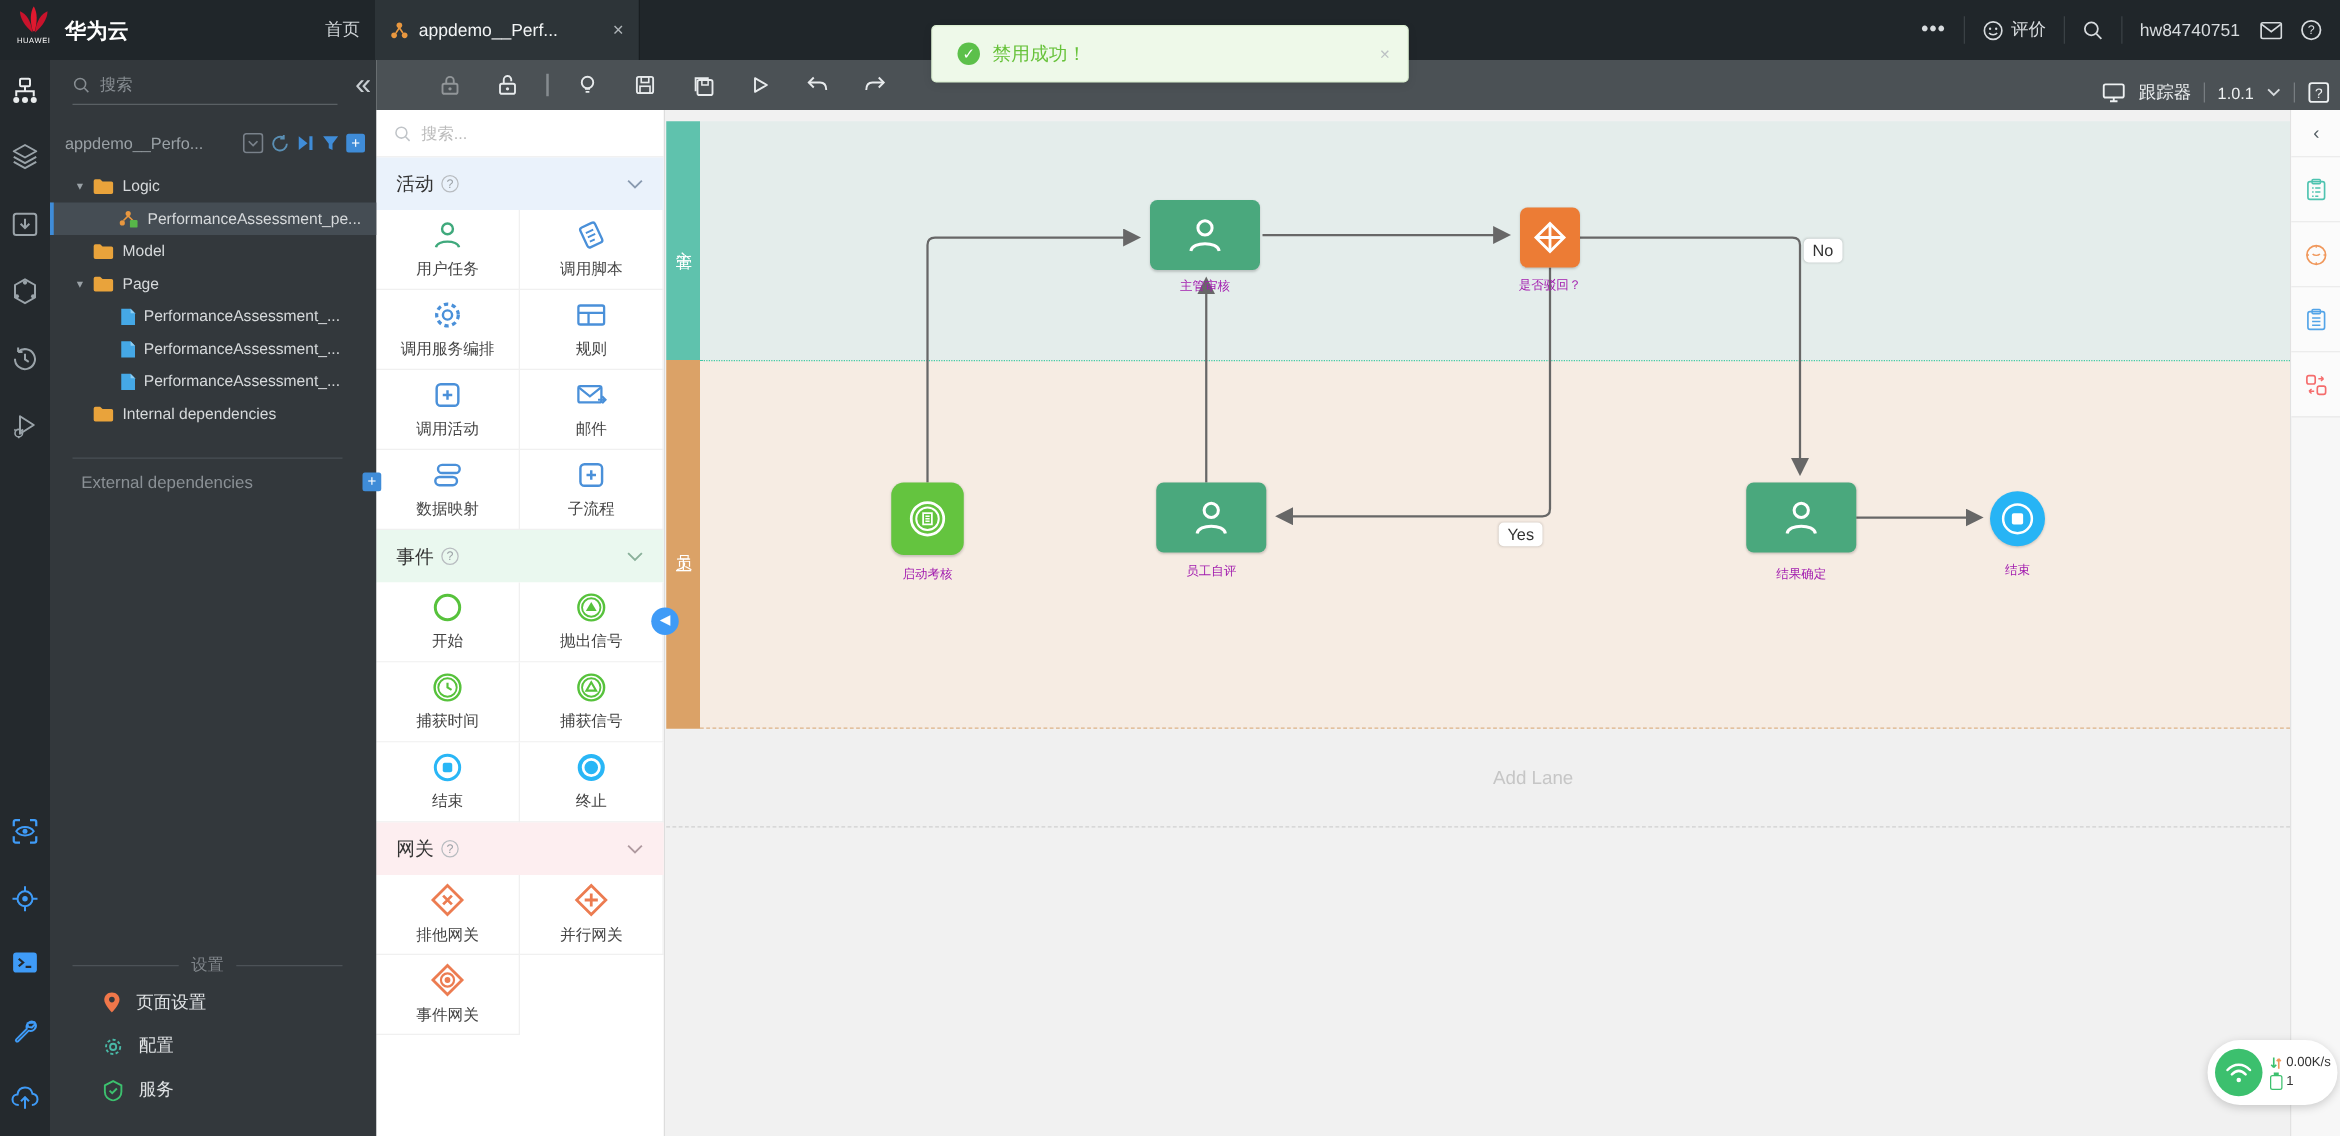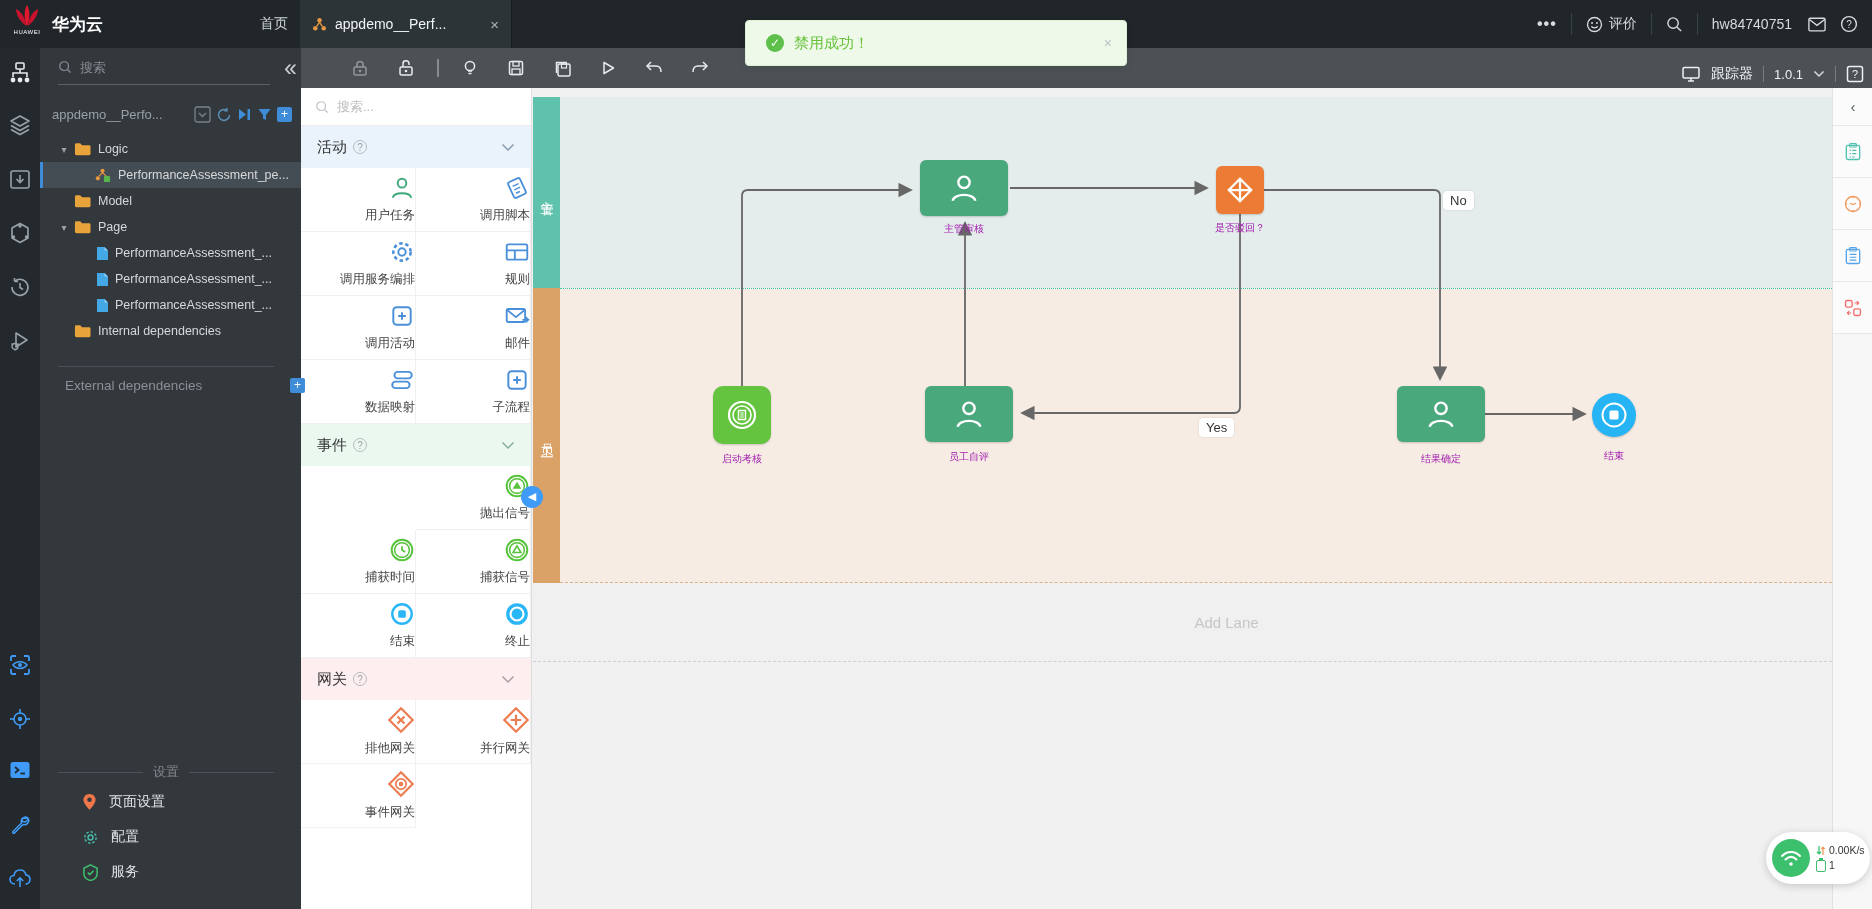--- a/index.html
+++ b/index.html
@@ -29,21 +29,21 @@
   .tool-right { position:absolute; right:8px; top:0; height:52px; display:flex; align-items:center; gap:10px; color:#eef1f2; font-size:14px; }
   .vbar { width:1px; height:16px; background:#777d81; }
   .collapse-left { left:284px; top:54px; font-size:24px; color:#c9ced2; z-index:35; cursor:pointer; letter-spacing:-3px; }
 
   
   .leftrail { left:0; top:48px; width:40px; height:861px; background:#24292d; z-index:30; }
   .rail-ic { position:absolute; left:8px; width:24px; height:24px; cursor:pointer; }
 
   
   .treepanel { left:40px; top:48px; width:261px; height:861px; background:#33383c; z-index:20; color:#d6d9db; }
-  .tsearch { position:absolute; left:18px; top:12px; width:212px; border-bottom:1px solid #5a6064; display:flex; gap:8px; padding-bottom:8px;font-family:Liberation Serif, serif; }
+  .tsearch { position:absolute; left:18px; top:12px; width:212px; border-bottom:1px solid #5a6064; display:flex; align-items:center; gap:8px; padding-bottom:8px; }
   .tsearch input { background:transparent; border:none; outline:none; color:#cfd3d6; font-size:13px; width:170px; font-family:inherit; }
   .tsearch input::placeholder { color:#878d92; }
   .thead { position:absolute; left:12px; top:58px; width:240px; display:flex; align-items:center; }
   .thead-title { color:#9aa1a6; font-size:13px; white-space:nowrap; overflow:hidden; max-width:120px; }
   .thead-icons { margin-left:auto; display:flex; align-items:center; gap:5px; }
   .trow { position:absolute; left:0; width:261px; height:26px; display:flex; align-items:center; font-size:12.5px; cursor:pointer; white-space:nowrap; overflow:hidden; }
   .trow .caret { color:#9aa1a6; font-size:10px; width:12px; text-align:center; }
   .trow.sel { background:#454d54; border-left:3px solid #3f8cd8; }
   .tdivider { position:absolute; left:18px; top:318px; width:216px; border-top:1px solid #494f54; }
   .texternal { position:absolute; left:12px; top:330px; width:240px; display:flex; align-items:center; color:#8a9095; font-size:13.5px;margin-left:13px; }
@@ -53,21 +53,21 @@
   .srow { position:absolute; left:42px; display:flex; align-items:center; gap:12px; font-size:14px; color:#e0e3e5; cursor:pointer; }
 
   
   .palette { left:301px; top:88px; width:231px; height:821px; background:#fff; border-right:1px solid #ddd; z-index:10; }
   .psearch { position:absolute; left:0; top:0; width:230px; height:38px; border-bottom:1px solid #ededed; display:flex; align-items:center; gap:8px; padding:0 14px; }
   .psearch input { border:none; outline:none; font-size:13px; color:#333; width:160px; font-family:inherit; }
   .psearch input::placeholder { color:#bbb; }
   .phead { position:absolute; left:0; width:230px; height:42px; display:flex; align-items:center; padding:0 16px; font-size:15px; color:#333; cursor:pointer; }
   .qmark { width:14px; height:14px; border:1px solid #b8bcc0; border-radius:50%; color:#9aa0a5; font-size:10px; line-height:13px; text-align:center; margin-left:6px; }
   .phead .chev { margin-left:auto; }
-  .pitem { position:absolute; width:115px; height:64px; border-right:1px solid #f0f0f0; border-bottom:1px solid #f0f0f0; display:flex; flex-direction:column; align-items:flex-end; justify-content:center; gap:6px; cursor:grab; background:#fff; }
+  .pitem { position:absolute; width:115px; height:64px; border-right:1px solid #f0f0f0; border-bottom:1px solid #f0f0f0; display:flex; flex-direction:column; align-items:center; justify-content:center; gap:6px; cursor:grab; background:#fff; }
   .plabel { font-size:12.5px; color:#444; white-space:nowrap; }
   .handle { left:521px; top:486px; width:22px; height:22px; background:#3f9bf7; border-radius:50%; color:#fff; font-size:11px; text-align:center; line-height:21px; z-index:15; cursor:pointer; }
 
   
   .canvas-bg { left:532px; top:88px; width:1340px; height:821px; background:#f1f1f1; z-index:1; }
   .lane-bg1 { left:560px; top:97px; width:1312px; height:191px; background:#e4edeb; z-index:2; }
   .lane-bg2 { left:560px; top:288px; width:1312px; height:295px; background:#f6ece3; z-index:2; border-top:1px dotted #3fc9a8; border-bottom:1px dashed #dcb288; }
   .lane-bar { left:533px; width:27px; z-index:3; display:flex; align-items:center; justify-content:center; cursor:pointer; }
   .lane-bar span { writing-mode:vertical-rl; color:#fff; font-size:13px; letter-spacing:3px; }
   .bar1 { top:97px; height:191px; background:#5fc2ad; }
@@ -489,20 +489,26 @@
     <span class="plabel">子流程</span>
   </div>
 
   <div class="phead" style="top:336px;background:#eaf8ef">
     <span>事件</span>
       <span class="qmark">?</span>
     <svg class="chev" width="14" height="9" viewBox="0 0 14 9">
         <path d="M1.5 1.5 L7 7 L12.5 1.5" fill="none" stroke="#8ab09a" stroke-width="1.5"></path>
       </svg>
   </div>
+  <div class="pitem" style="left:0;top:378px">
+    <svg width="26" height="26" viewBox="0 0 24 24">
+        <circle cx="12" cy="12" r="9" fill="none" stroke="#57c23c" stroke-width="2.2"></circle>
+      </svg>
+    <span class="plabel">开始</span>
+  </div>
   <div class="pitem" style="left:115px;top:378px">
     <svg width="26" height="26" viewBox="0 0 24 24">
         <circle cx="12" cy="12" r="9.5" fill="none" stroke="#57c23c" stroke-width="1.8"></circle>
         <circle cx="12" cy="12" r="6.8" fill="none" stroke="#57c23c" stroke-width="1.4"></circle>
         <path d="M12 8 L16 14.5 H8 Z" fill="#57c23c"></path>
       </svg>
     <span class="plabel">抛出信号</span>
   </div>
   <div class="pitem" style="left:0;top:442px">
     <svg width="26" height="26" viewBox="0 0 24 24">

